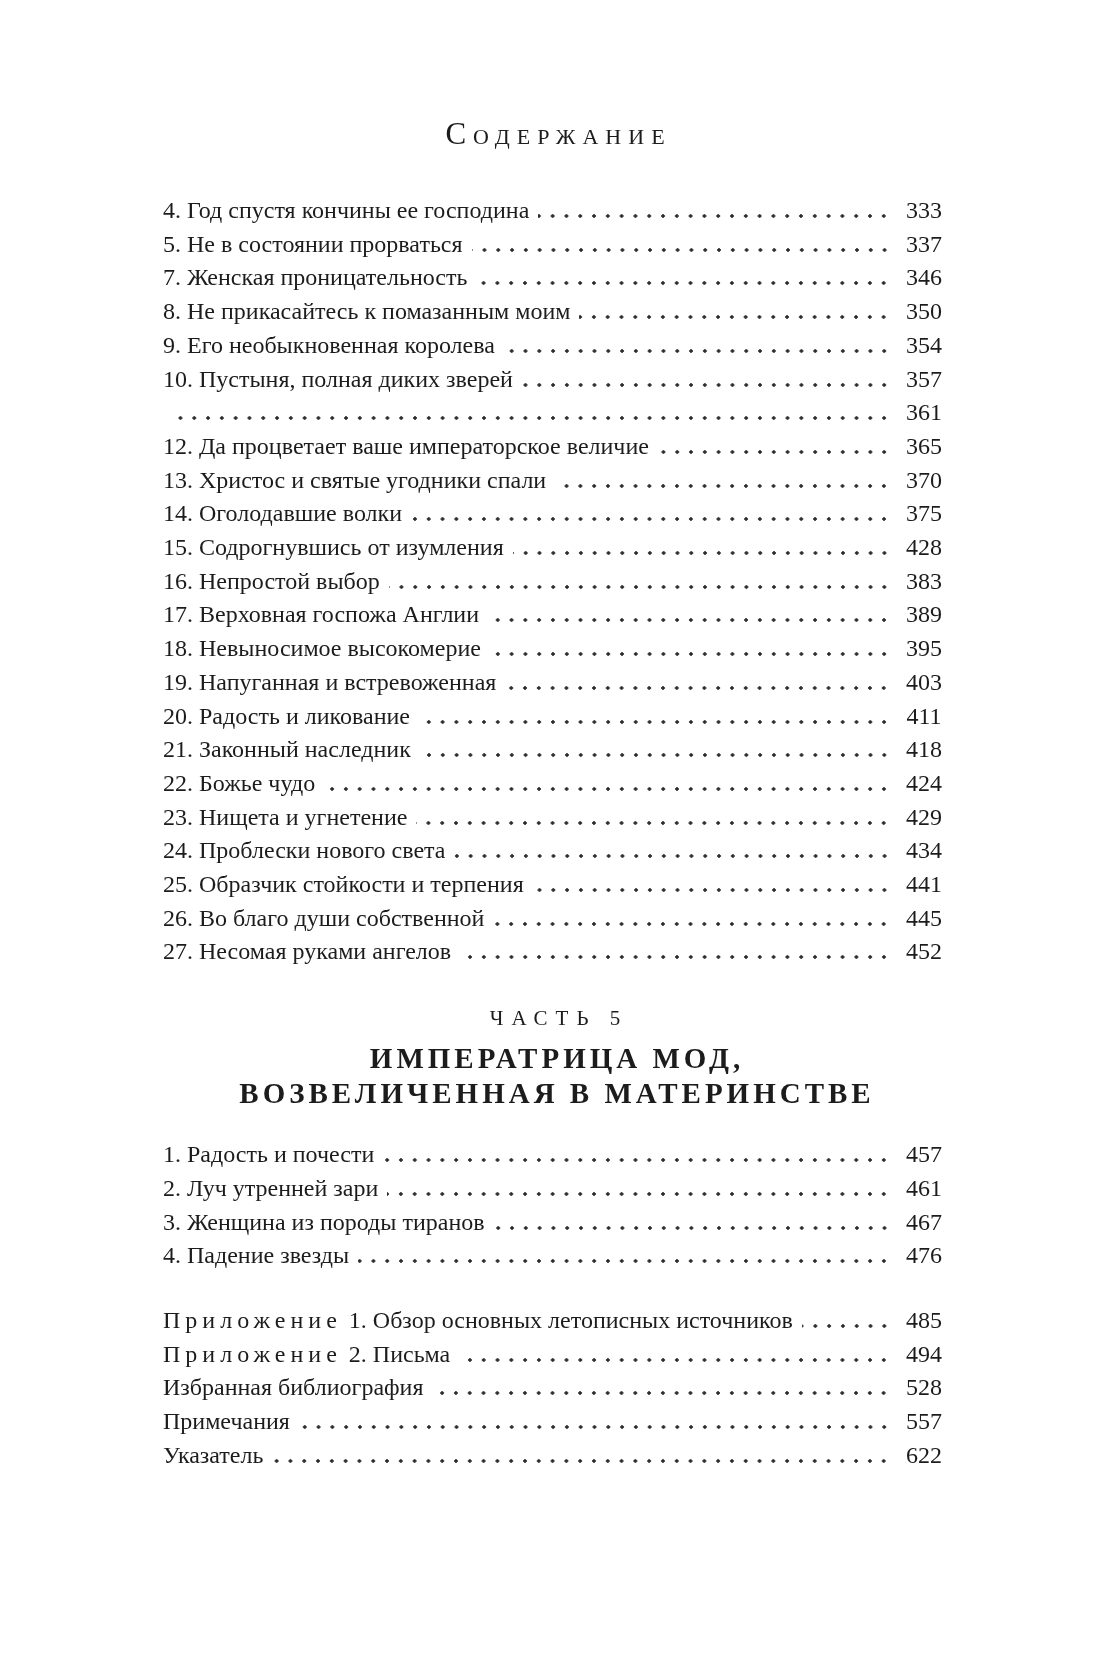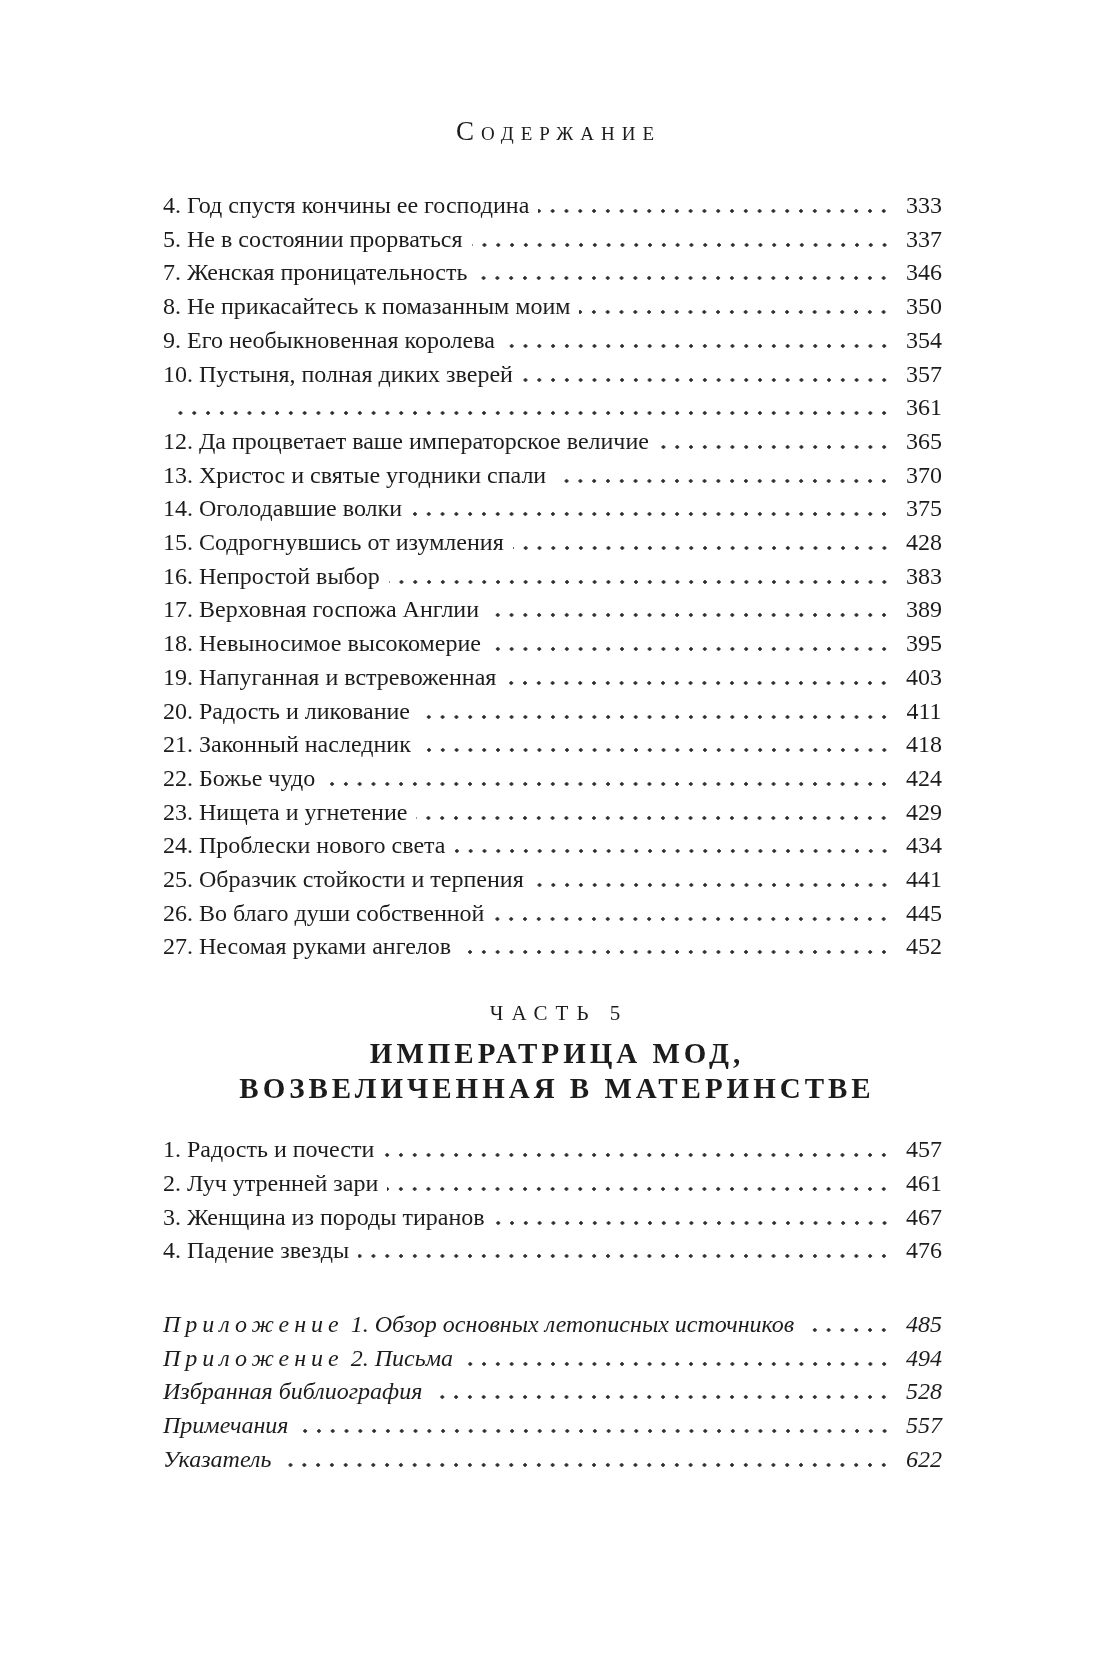--- a/index.html
+++ b/index.html
@@ -17,21 +17,21 @@
   }
   .page {
     box-sizing: border-box;
     width: 1100px;
     height: 1669px;
     padding: 116px 153px 0 163px;
   }
   .contents-title {
     margin: 0 0 42px 0;
     text-align: center;
-    font-size: 27px;
+    font-size: 31px;
     font-weight: 400;
     font-variant: small-caps;
     letter-spacing: 7px;
     text-indent: 7px; 
   }
   .toc-list { display: block; }
   .toc-row {
     display: flex;
     align-items: baseline;
     font-size: 24px;
@@ -70,21 +70,21 @@
     text-indent: 8px;
     margin-bottom: 10px;
   }
   .part-title {
     font-size: 29px;
     font-weight: 700;
     letter-spacing: 4px;
     text-indent: 4px;
     line-height: 35px;
   }
-  .backmatter { margin-top: 40px; font-style: italic; }
+  .backmatter { margin-top: 31px; }
 </style>
 </head>
 <body>
 
 <div class="page">
 
   <h1 class="contents-title">Содержание</h1>
 
   <div class="toc-list">
 

